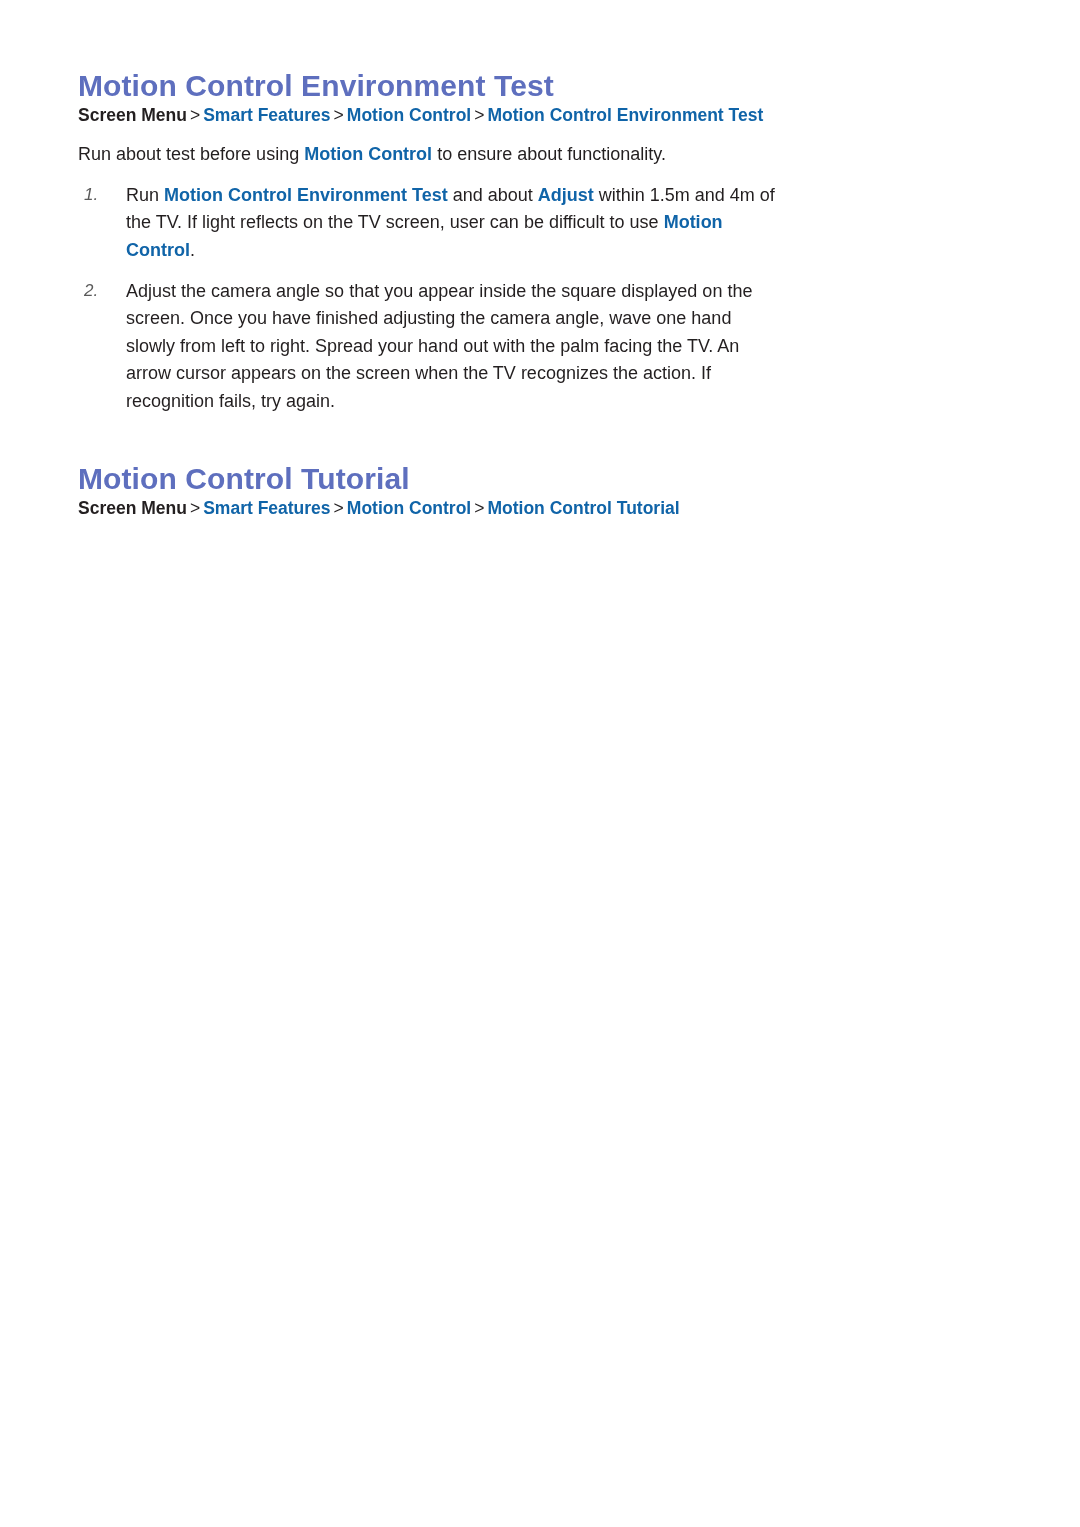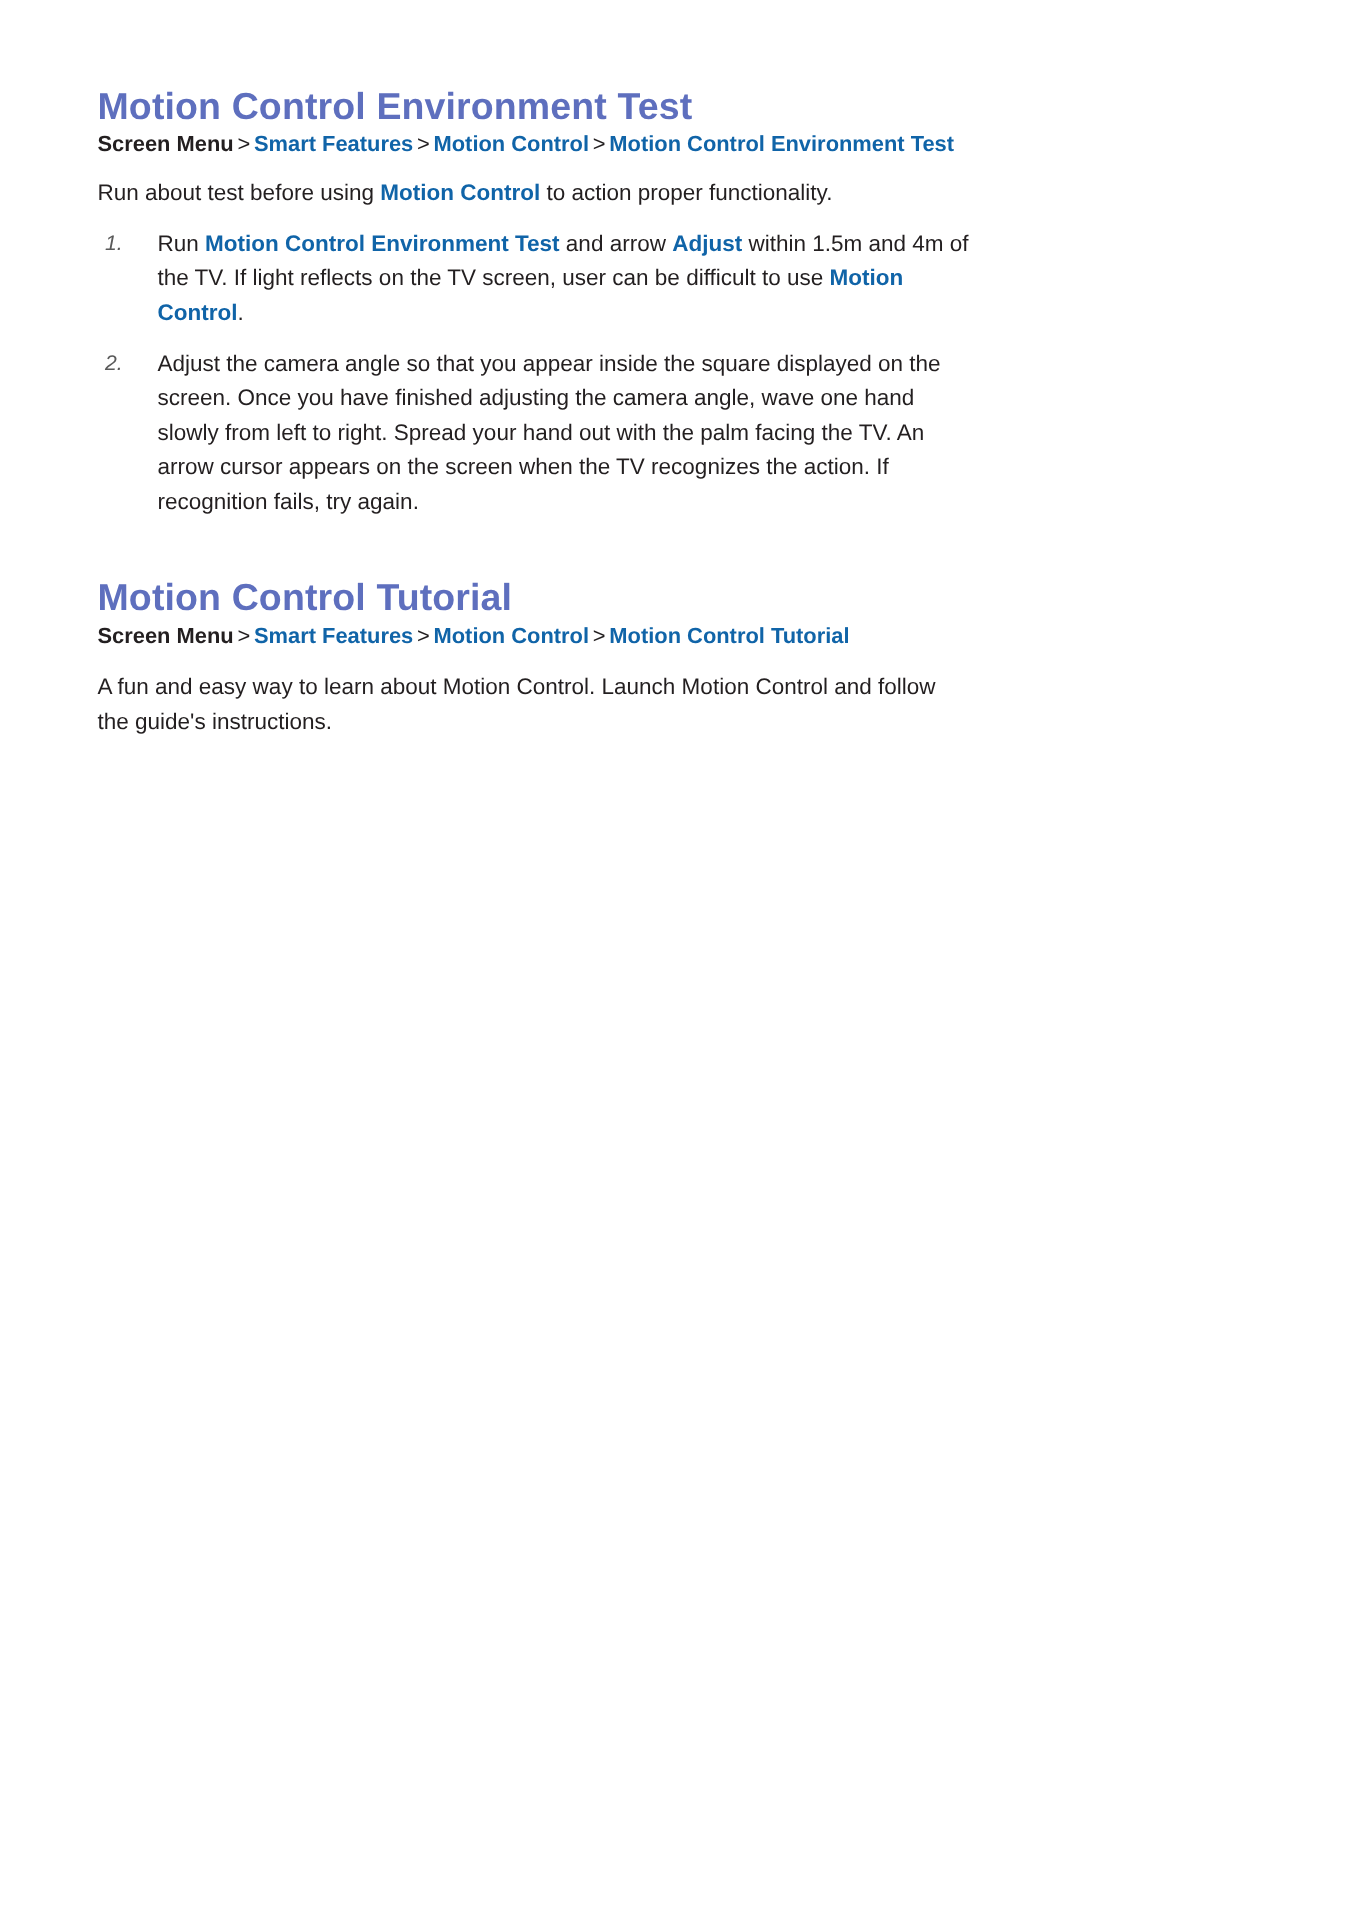--- a/index.html
+++ b/index.html
@@ -98,40 +98,39 @@
 <div class="page">
 
   <div class="section section-1">
 
     <h1 class="heading">Motion Control Environment Test</h1>
 
     <div class="breadcrumb">
       <span class="crumb-root">Screen Menu</span><span class="sep">&gt;</span><span class="crumb-link">Smart Features</span><span class="sep">&gt;</span><span class="crumb-link">Motion Control</span><span class="sep">&gt;</span><span class="crumb-link">Motion Control Environment Test</span>
     </div>
 
-    <p class="body-text"><span>Run about test before using </span><span class="lnk">Motion Control</span><span> to action proper functionality.</span></p>
+    <p class="body-text"><span>Run about test before using </span><span class="lnk">Motion Control</span><span> to ensure about functionality.</span></p>
 
     <ol class="steps">
 
       <li>
-        <span class="marker">1.</span><span>Run </span><span class="lnk">Motion Control Environment Test</span><span> and arrow </span><span class="lnk">Adjust</span><span> within 1.5m and 4m of the TV. If light reflects on the TV screen, user can be difficult to use </span><span class="lnk">Motion Control</span><span>.</span>
+        <span class="marker">1.</span><span>Run </span><span class="lnk">Motion Control Environment Test</span><span> and about </span><span class="lnk">Adjust</span><span> within 1.5m and 4m of the TV. If light reflects on the TV screen, user can be difficult to use </span><span class="lnk">Motion Control</span><span>.</span>
       </li>
 
       <li>
         <span class="marker">2.</span><span>Adjust the camera angle so that you appear inside the square displayed on the screen. Once you have finished adjusting the camera angle, wave one hand slowly from left to right. Spread your hand out with the palm facing the TV. An arrow cursor appears on the screen when the TV recognizes the action. If recognition fails, try again.</span>
       </li>
 
     </ol>
   </div>
 
   <div class="section section-2">
 
     <h1 class="heading">Motion Control Tutorial</h1>
 
     <div class="breadcrumb">
       <span class="crumb-root">Screen Menu</span><span class="sep">&gt;</span><span class="crumb-link">Smart Features</span><span class="sep">&gt;</span><span class="crumb-link">Motion Control</span><span class="sep">&gt;</span><span class="crumb-link">Motion Control Tutorial</span>
     </div>
 
-    <p class="body-text"><span>A fun and easy way to learn about Motion Control. Launch Motion Control and follow the guide's instructions.</span></p>
 
   </div>
 
 </div>
 
 </body></html>

